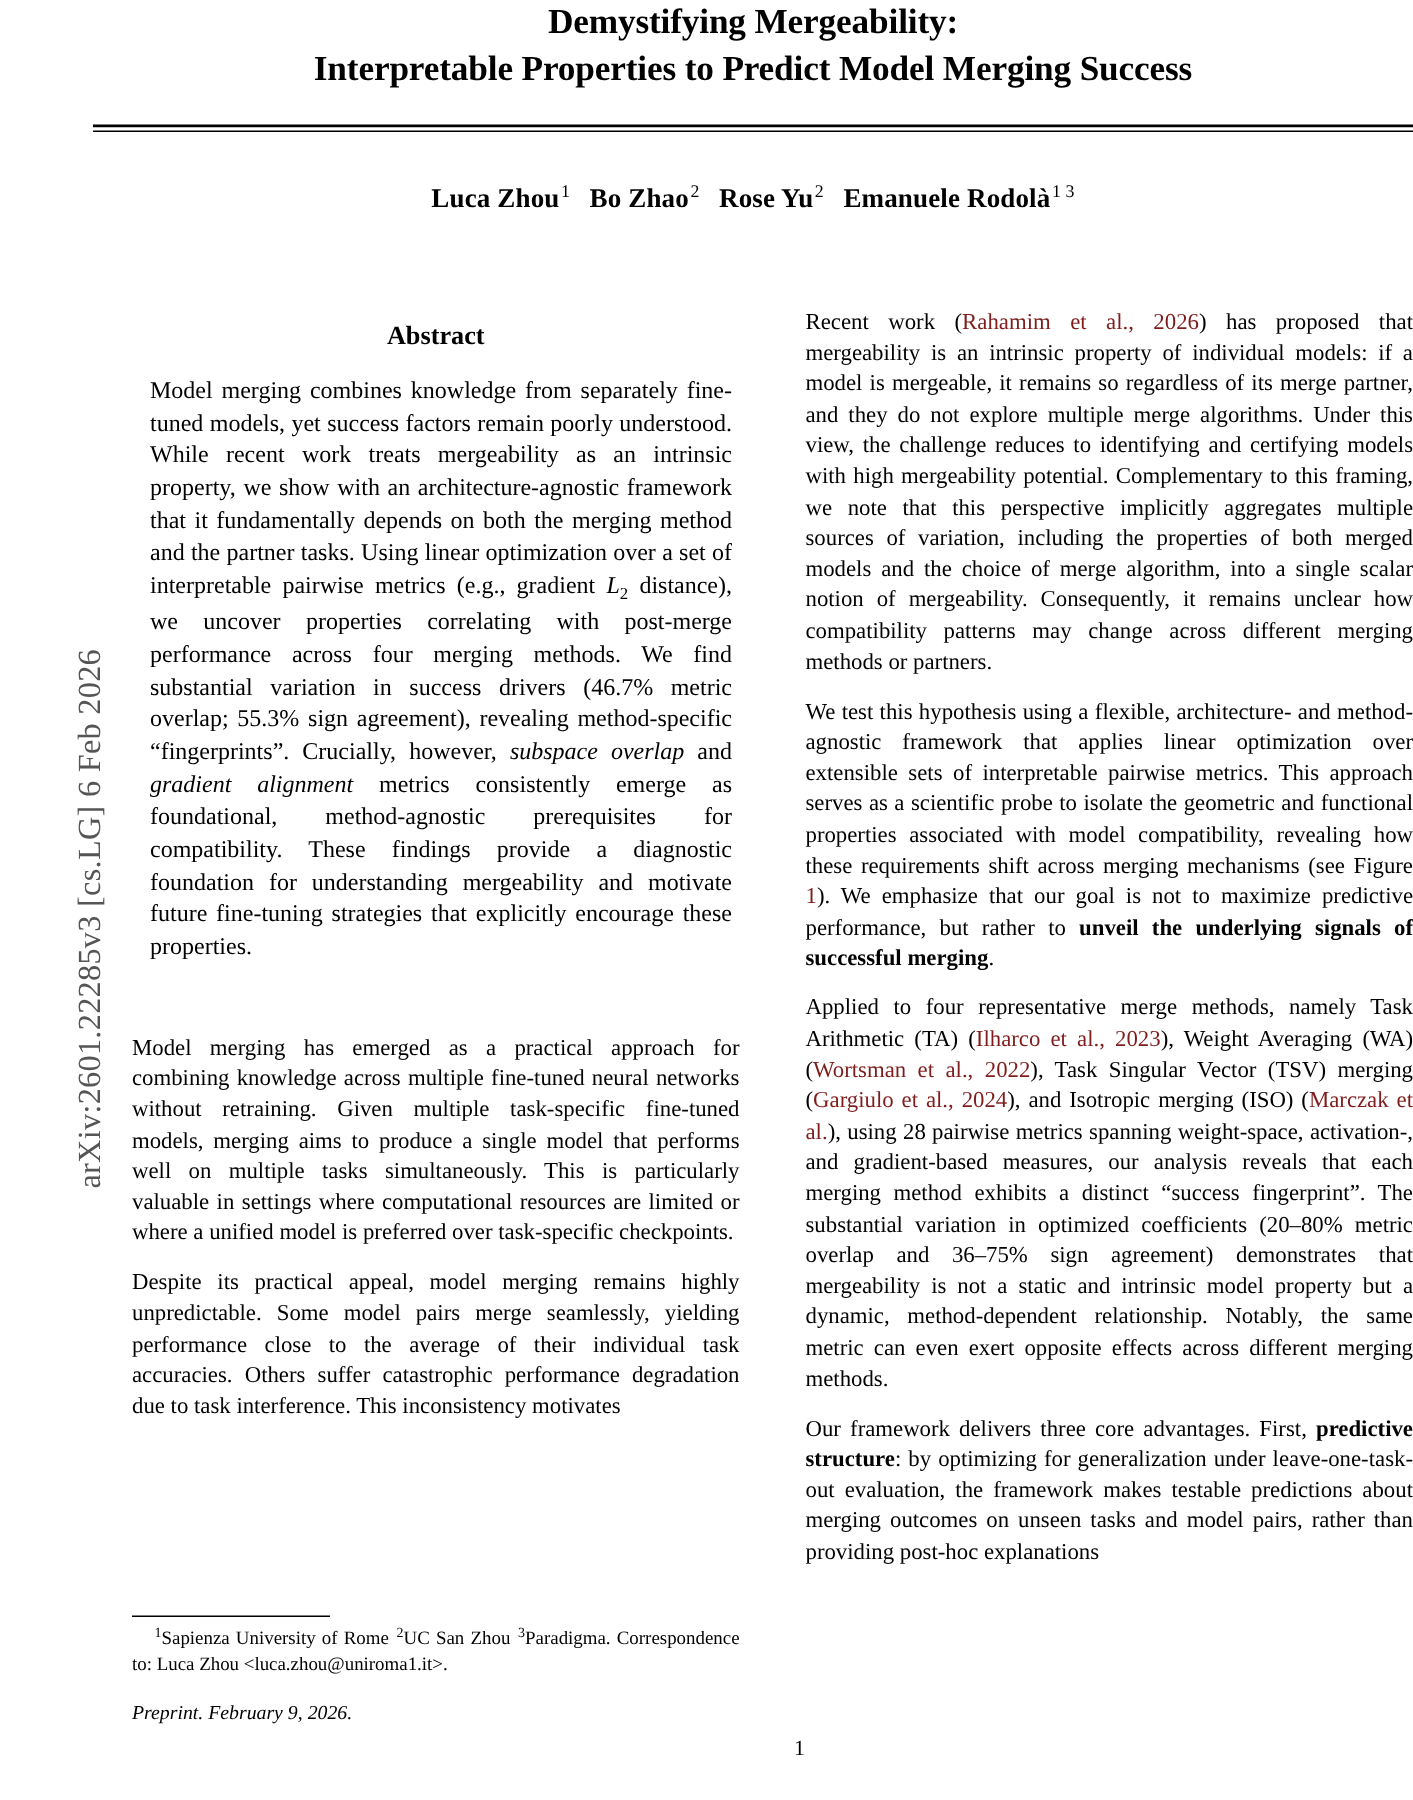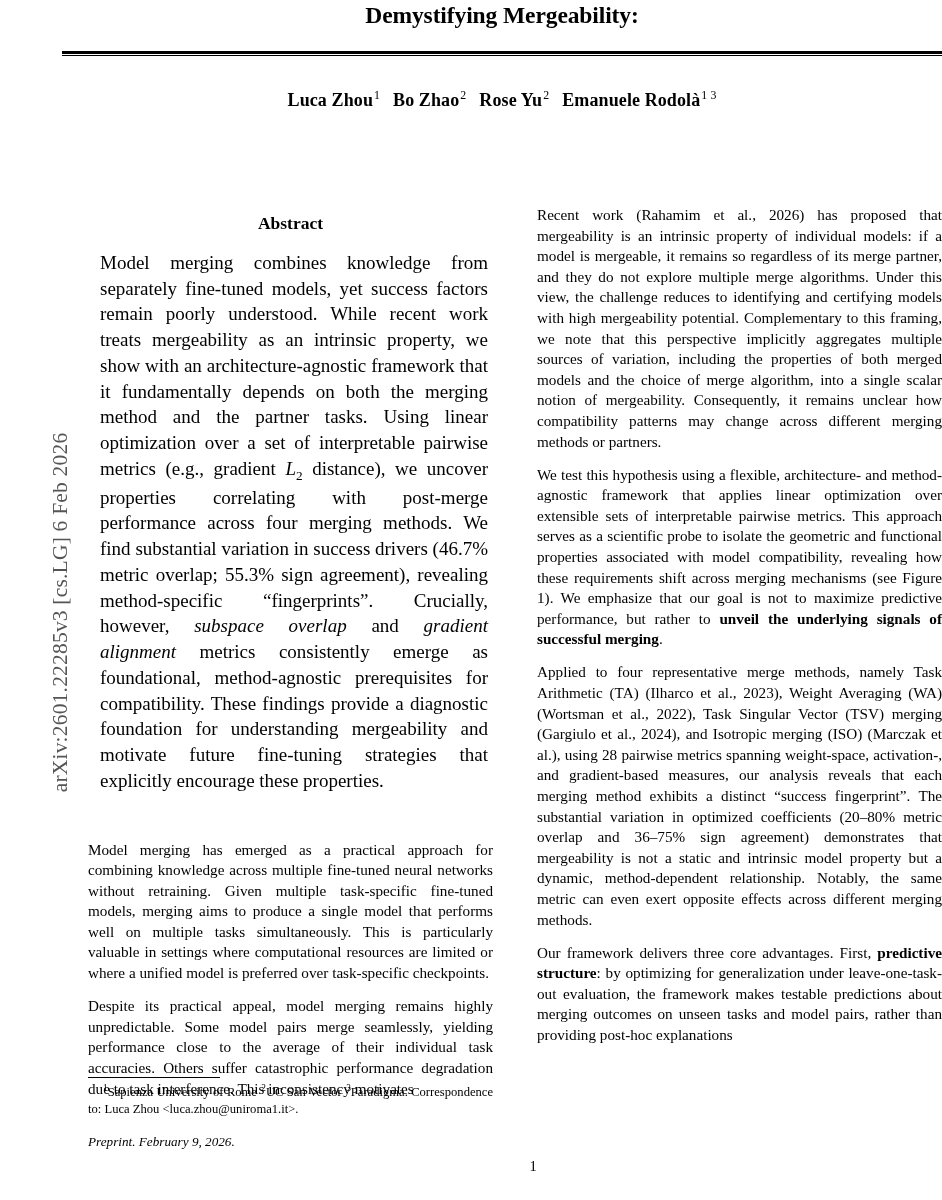--- a/index.html
+++ b/index.html
@@ -118,21 +118,21 @@
   
   .abstract-heading {
     text-align: center;
     font-size: 17.5px;
     font-weight: bold;
     margin: 8px 0 16px 0;
   }
   .abstract-body {
     width: 388px;
     margin-left: 12px;
-    font-size: 19px;
+    font-size: 16px;
     line-height: 1.355;
     text-align: justify;
     text-justify: inter-word;
     hyphens: manual;
   }
 
   
   .section-heading {
     font-size: 18px;
     font-weight: bold;
@@ -142,21 +142,21 @@
   p.body-text {
     font-size: 15.2px;
     line-height: 1.355;
     text-align: justify;
     text-justify: inter-word;
     margin: 0 0 12.5px 0;
     hyphens: manual;
   }
 
   .cite {
-    color: #000000;
+    color: #7f1d1d;
     text-decoration: none;
   }
   .it { font-style: italic; }
   .bd { font-weight: bold; }
 
   
   #footnote-area {
     position: absolute;
     left: 0px;
     top: 872px;
@@ -197,20 +197,21 @@
 
 <div id="arxiv-stamp">
   <div class="stamp-text">arXiv:2601.22285v3  [cs.LG]  6 Feb 2026</div>
 </div>
 
 <div id="page">
 
   <div id="title-block">
     <h1 id="paper-title">
       <span>Demystifying Mergeability:</span><br>
+      <span>Interpretable Properties to Predict Model Merging Success</span>
     </h1>
 
     <div class="rule-double">
       <div class="thick"></div>
       <div class="gap"></div>
       <div class="thin"></div>
     </div>
 
     <div id="authors">
       <span class="author"><span>Luca Zhou</span><sup>1</sup></span><span class="sep"></span><span class="author"><span>Bo Zhao</span><sup>2</sup></span><span class="sep"></span><span class="author"><span>Rose Yu</span><sup>2</sup></span><span class="sep"></span><span class="author"><span>Emanuele Rodolà</span><sup>1 3</sup></span>
@@ -226,21 +227,21 @@
       <div class="abstract-body"><span>Model merging combines knowledge from separately fine-tuned models, yet success factors remain poorly understood. While recent work treats mergeability as an intrinsic property, we show with an architecture-agnostic framework that it fundamentally depends on both the merging method and the partner tasks. Using linear optimization over a set of interpretable pairwise metrics (e.g., gradient </span><span class="it">L</span><sub style="font-size:0.7em">2</sub><span> distance), we uncover properties correlating with post-merge performance across four merging methods. We find substantial variation in success drivers (46.7% metric overlap; 55.3% sign agreement), revealing method-specific “fingerprints”. Crucially, however, </span><span class="it">subspace overlap</span><span> and </span><span class="it">gradient alignment</span><span> metrics consistently emerge as foundational, method-agnostic prerequisites for compatibility. These findings provide a diagnostic foundation for understanding mergeability and motivate future fine-tuning strategies that explicitly encourage these properties.</span></div>
 
       <div style="height:46px"></div>
 
 
       <p class="body-text">Model merging has emerged as a practical approach for combining knowledge across multiple fine-tuned neural networks without retraining. Given multiple task-specific fine-tuned models, merging aims to produce a single model that performs well on multiple tasks simultaneously. This is particularly valuable in settings where computational resources are limited or where a unified model is preferred over task-specific checkpoints.</p>
       <p class="body-text">Despite its practical appeal, model merging remains highly unpredictable. Some model pairs merge seamlessly, yielding performance close to the average of their individual task accuracies. Others suffer catastrophic performance degradation due to task interference. This inconsistency motivates</p>
 
       <div id="footnote-area">
         <div id="footnote-rule"></div>
-        <p class="footnote-text"><span class="fn-indent"></span><sup>1</sup><span>Sapienza University of Rome </span><sup>2</sup><span>UC San Vector </span><sup>3</sup><span>Paradigma. Correspondence to: Luca Zhou &lt;luca.zhou@uniroma1.it&gt;.</span></p>
+        <p class="footnote-text"><span class="fn-indent"></span><sup>1</sup><span>Sapienza University of Rome </span><sup>2</sup><span>UC San Zhou </span><sup>3</sup><span>Paradigma. Correspondence to: Luca Zhou &lt;luca.zhou@uniroma1.it&gt;.</span></p>
         <div id="preprint-line">Preprint. February 9, 2026.</div>
       </div>
 
     </div>
 
     <div class="col" id="col-right">
 
 
       <p class="body-text"><span>Recent work (</span><a class="cite" href="#">Rahamim et al., 2026</a><span>) has proposed that mergeability is an intrinsic property of individual models: if a model is mergeable, it remains so regardless of its merge partner, and they do not explore multiple merge algorithms. Under this view, the challenge reduces to identifying and certifying models with high mergeability potential. Complementary to this framing, we note that this perspective implicitly aggregates multiple sources of variation, including the properties of both merged models and the choice of merge algorithm, into a single scalar notion of mergeability. Consequently, it remains unclear how compatibility patterns may change across different merging methods or partners.</span></p>
 

